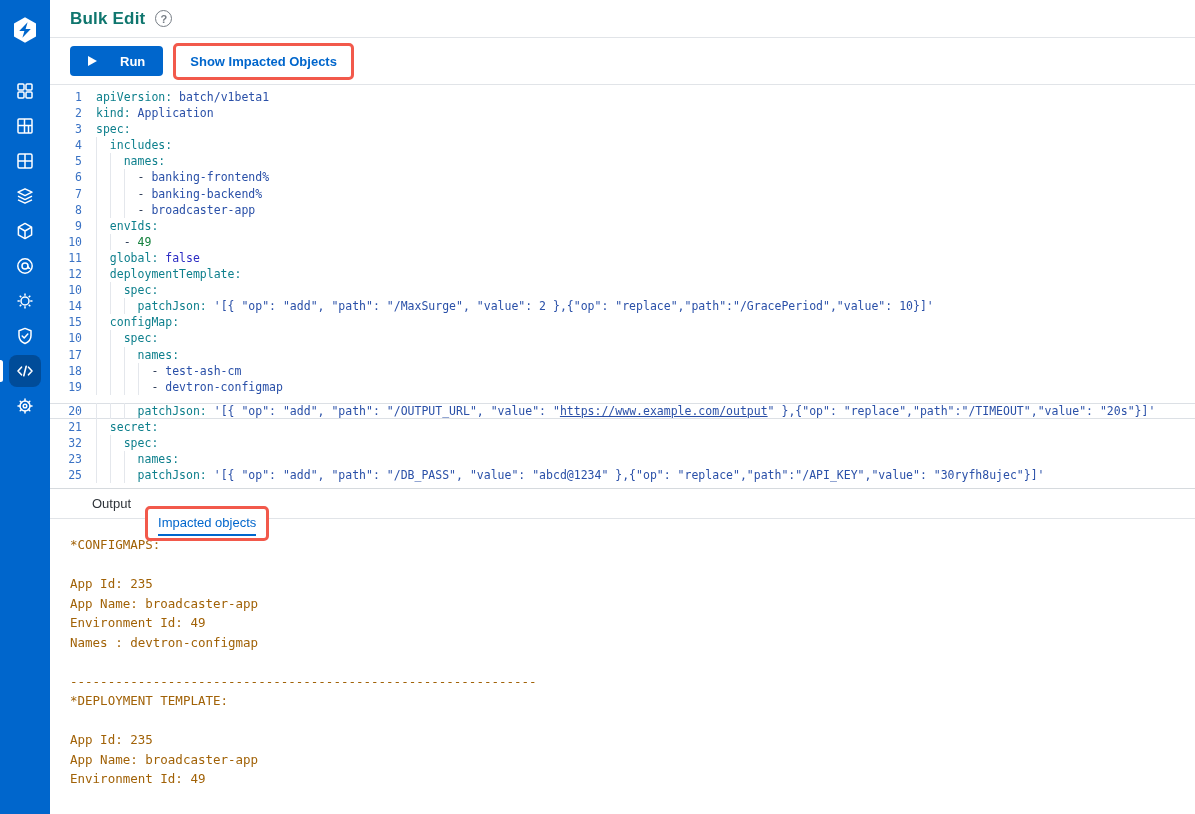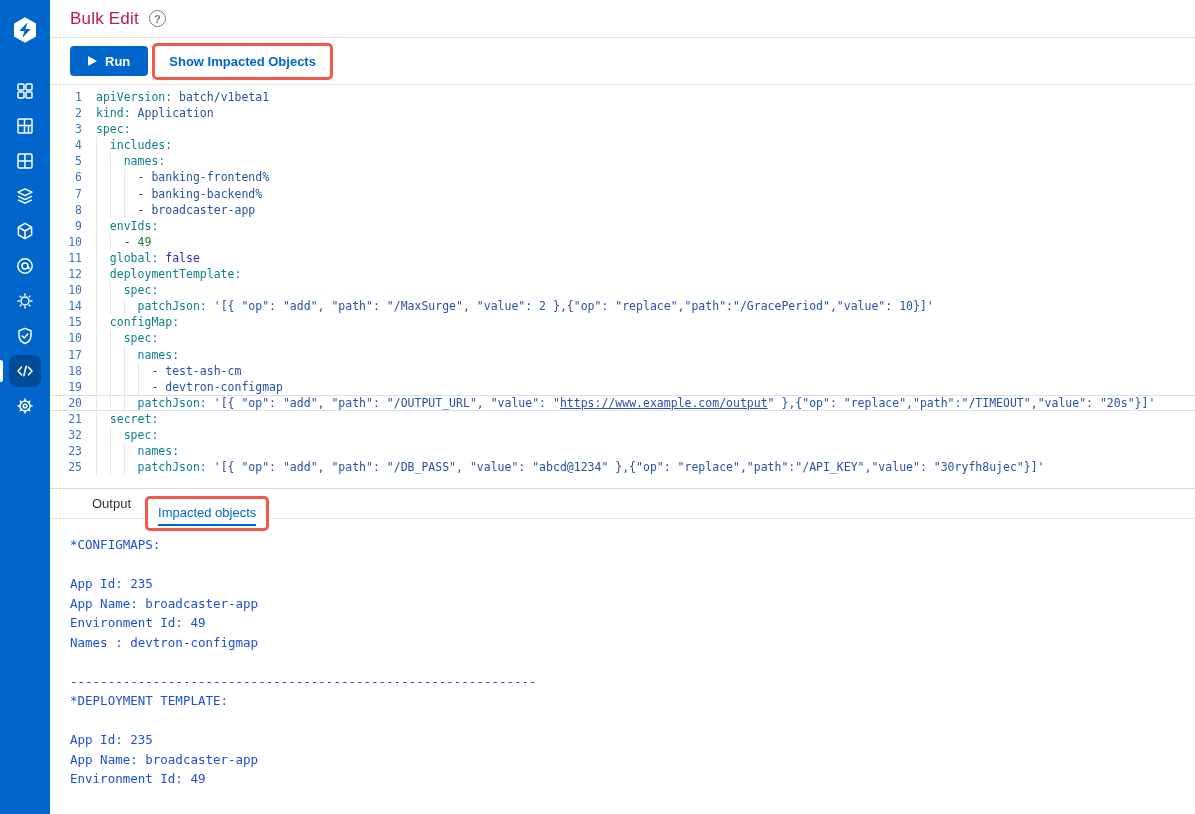--- a/index.html
+++ b/index.html
@@ -18,64 +18,64 @@
   .nav-item.selected .selbox { width:32px; height:32px; background:#004c99; border-radius:8px;
     display:flex; align-items:center; justify-content:center; }
   .active-pill { position:absolute; left:-2px; top:50%; transform:translateY(-50%);
     width:5px; height:22px; background:#ffffff; border-radius:3px; }
 
   
   .main { flex:1; display:flex; flex-direction:column; height:814px; background:#fff; }
 
   .header { height:38px; display:flex; align-items:center; padding-left:20px;
     border-bottom:1px solid #e1e4e8; }
-  .page-title { font-size:17px; font-weight:normal; color:#be185d; letter-spacing:.2px; }
+  .page-title { font-size:17px; font-weight:bold; color:#0f766e; letter-spacing:.2px; }
   .help-icon { margin-left:10px; width:17px; height:17px; border:1.5px solid #767d85;
     border-radius:50%; color:#767d85; font-size:11px; font-weight:bold;
     display:flex; align-items:center; justify-content:center; cursor:pointer; }
 
   .toolbar { height:47px; display:flex; align-items:center; padding-left:20px;
     border-bottom:1px solid #e1e4e8; }
   .run-btn { background:#0066cc; color:#fff; border:none; border-radius:4px;
     height:30px; padding:0 18px; font-size:13px; font-weight:bold;
-    font-family:"Liberation Sans",sans-serif; display:flex; align-items:center; gap:8px; cursor:pointer; }
+    font-family:"Liberation Sans",sans-serif; display:flex; align-items:center; gap:23px; cursor:pointer; }
   .play-tri { width:0; height:0; border-left:9px solid #fff; border-top:5.5px solid transparent;
     border-bottom:5.5px solid transparent; display:inline-block; }
-  .annot { border:3px solid #f2594b; border-radius:5px; margin-left:4px; }
+  .annot { border:3px solid #f2594b; border-radius:5px; margin-left:10px; }
   .ghost-btn { background:transparent; border:none; color:#0066cc; font-size:13px; font-weight:bold;
     font-family:"Liberation Sans",sans-serif; padding:8px 14px; cursor:pointer; }
 
   
   .editor { height:403px; overflow:hidden; padding-top:4px; background:#fff;
     font-family:"DejaVu Sans Mono","Liberation Mono",monospace; font-size:11.5px; cursor:text; }
   .row { display:flex; height:16.1px; line-height:16.1px; white-space:pre; }
-  .row.active { box-shadow: inset 0 1px 0 #dce0e5, inset 0 -1px 0 #dce0e5; }
+  .row.active { box-shadow: inset 0 1px 0 #dce0e5, inset 0 -1px 0 #dce0e5; margin-top: 8px; }
   .ln { width:32px; flex:0 0 32px; text-align:right; color:#3a72c4; user-select:none; }
   .lc { margin-left:14px; white-space:pre; }
   .g { display:inline-block; box-sizing:border-box; width:2ch; height:16.1px;
     border-left:1px solid #e4e7ec; vertical-align:top; }
   .tk-k { color:#0d7f8c; }
   .tk-v { color:#2a50a8; }
   .tk-n { color:#15803d; }
   .tk-a { color:#2b2bc4; }
   .tk-p { color:#33415c; }
   .tk-l { color:#2a50a8; text-decoration:underline; cursor:pointer; }
 
   
   .tabbar { height:31px; border-top:1px solid #d6dade; border-bottom:1px solid #e1e4e8;
     display:flex; align-items:center; padding-left:42px; background:#fff; position:relative; }
   .tab { font-size:13px; color:#2f343a; cursor:pointer; margin-right:14px; }
   .annot-tab { border:3px solid #f2594b; border-radius:5px; margin-top:2px;
-    padding:4px 10px 2px 10px; background:#fff; position:relative; top:9px; }
+    padding:4px 10px 2px 10px; background:#fff; position:relative; top:19px; }
   .tab-active { font-size:13px; color:#0066cc; cursor:pointer; display:inline-block;
     padding-bottom:4px; border-bottom:2.5px solid #0066cc; }
 
   
   .output { flex:1; padding:16px 0 0 20px; font-family:"DejaVu Sans Mono","Liberation Mono",monospace;
-    font-size:12.5px; line-height:19.5px; color:#1d4ed8; white-space:pre; overflow:hidden; }
+    font-size:12.5px; line-height:19.5px; color:#a16207; white-space:pre; overflow:hidden; }
 </style>
 </head>
 <body>
 
 <div class="root">
 
   <aside class="sidebar">
     <div class="logo-wrap">
       <svg width="30" height="30" viewBox="0 0 30 30">
         <path d="M15 2.2l11 6.4v12.8l-11 6.4-11-6.4V8.6z" fill="#ffffff"></path>

